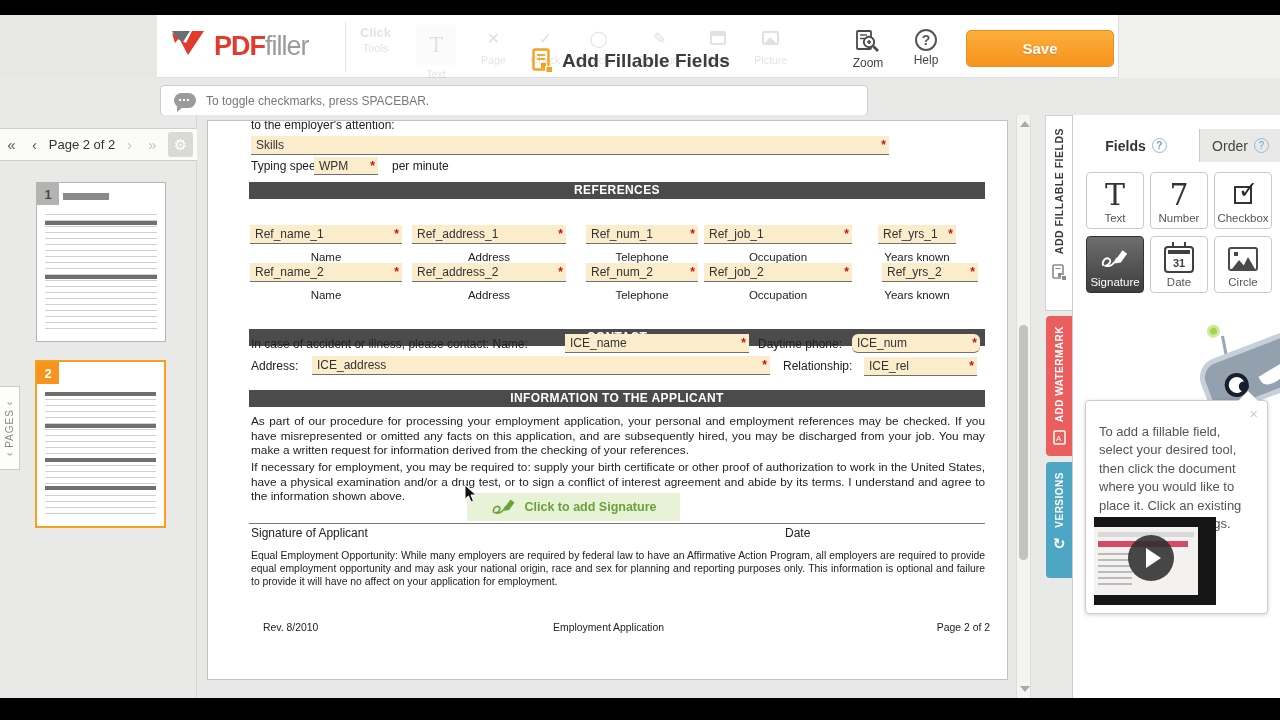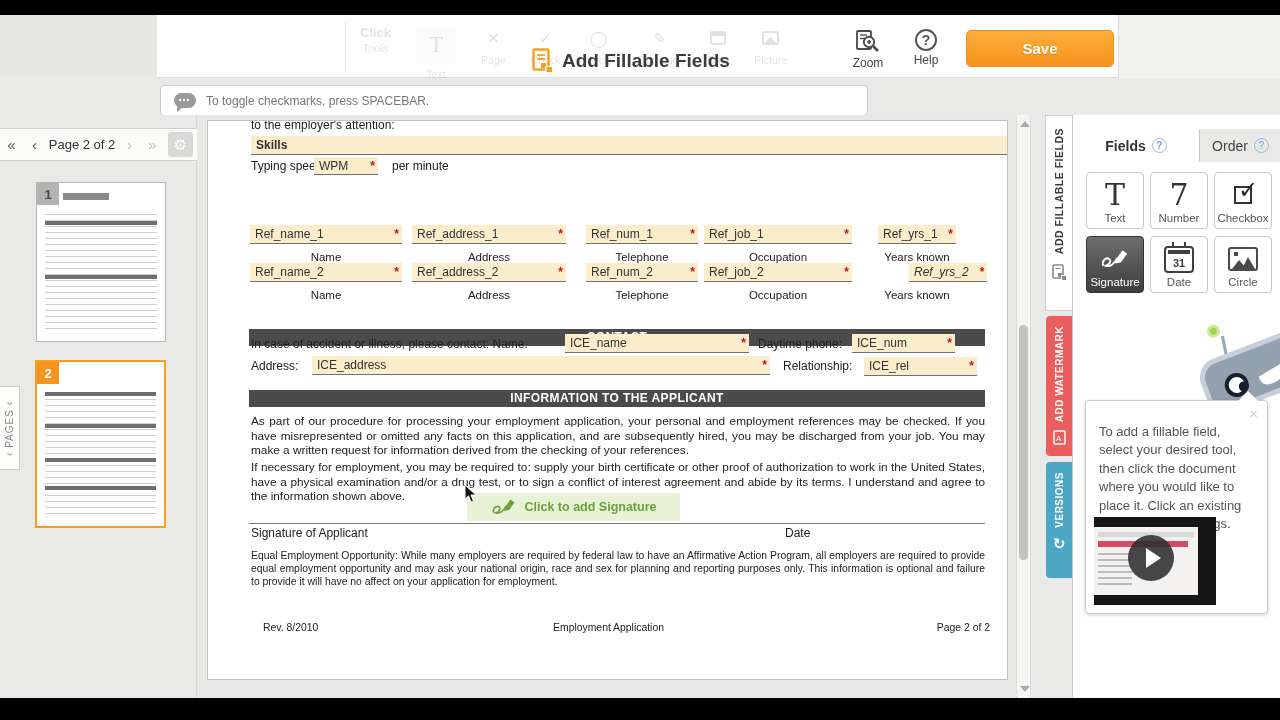--- a/index.html
+++ b/index.html
@@ -173,20 +173,28 @@
 </style>
 </head>
 <body>
 
 <div id="root">
 <div class="app">
 
   <div class="header">
     <div class="header-white"></div>
     <div class="header-rightpane"></div>
+    <div class="logo">
+      <svg width="36" height="34" viewBox="0 0 36 34">
+        <polygon points="2,2 20,2 13,13 6,9" fill="#6b6f72"></polygon>
+        <polygon points="22,2 34,2 18,26 10,11 16,14" fill="#e23b2e"></polygon>
+        <polygon points="2,4 9,9 5,14" fill="#e23b2e"></polygon>
+      </svg>
+      <div class="logo-text"><span class="logo-pdf">PDF</span><span class="logo-filler">filler</span></div>
+    </div>
     <div class="logo-sep"></div>
 
     <div class="ghost-row">
       <div class="gitem">
         <div class="gedit"><span>Click</span><br>
         <span class="sub">Tools</span></div>
       </div>
       <div class="gitem">
         <div class="gbox">T</div>
         <span>Text</span>
@@ -288,54 +296,55 @@
     </div>
   </div>
   <div class="pages-tab">
     <span class="vtext">‹  PAGES  ‹</span>
   </div>
 
   <div class="docarea">
     <div class="page">
 
       <div class="dlabel" style="left:43px;top:-3px;">to the employer's attention:</div>
-      <div class="f" style="left:43px;top:15px;width:876px;font-weight:bold;">Skills</div>
+      <div class="f" style="left:43px;top:15px;width:638px;">Skills</div>
 
       <div class="dlabel" style="left:43px;top:38px;">Typing speed:</div>
       <div class="f" style="left:106px;top:36px;width:64px;height:18px;">WPM</div>
       <div class="dlabel" style="left:184px;top:38px;">per  minute</div>
 
+      <div class="secbar" style="top:61px;">REFERENCES</div>
 
       <div class="f" style="left:42px;top:104px;width:152px;">Ref_name_1</div>
       <div class="f" style="left:204px;top:104px;width:154px;">Ref_address_1</div>
       <div class="f" style="left:378px;top:104px;width:112px;">Ref_num_1</div>
       <div class="f" style="left:496px;top:104px;width:148px;">Ref_job_1</div>
       <div class="f" style="left:670px;top:104px;width:78px;">Ref_yrs_1</div>
       <div class="col-label" style="left:42px;top:130px;width:152px;">Name</div>
       <div class="col-label" style="left:204px;top:130px;width:154px;">Address</div>
       <div class="col-label" style="left:378px;top:130px;width:112px;">Telephone</div>
       <div class="col-label" style="left:496px;top:130px;width:148px;">Occupation</div>
       <div class="col-label" style="left:650px;top:130px;width:118px;">Years known</div>
 
       <div class="f" style="left:42px;top:142px;width:152px;">Ref_name_2</div>
       <div class="f" style="left:204px;top:142px;width:154px;">Ref_address_2</div>
       <div class="f" style="left:378px;top:142px;width:112px;">Ref_num_2</div>
       <div class="f" style="left:496px;top:142px;width:148px;">Ref_job_2</div>
-      <div class="f" style="left:701px;top:142px;width:78px;font-style:italic;">Ref_yrs_2</div>
+      <div class="f" style="left:674px;top:142px;width:96px;">Ref_yrs_2</div>
       <div class="col-label" style="left:42px;top:168px;width:152px;">Name</div>
       <div class="col-label" style="left:204px;top:168px;width:154px;">Address</div>
       <div class="col-label" style="left:378px;top:168px;width:112px;">Telephone</div>
       <div class="col-label" style="left:496px;top:168px;width:148px;">Occupation</div>
       <div class="col-label" style="left:650px;top:168px;width:118px;">Years known</div>
 
       <div class="secbar" style="top:208px;">CONTACT</div>
       <div class="dlabel" style="left:43px;top:216px;">In case of accident or illness, please contact:  Name:</div>
       <div class="f" style="left:357px;top:213px;width:184px;">ICE_name</div>
       <div class="dlabel" style="left:550px;top:216px;">Daytime phone:</div>
-      <div class="f" style="left:644px;top:213px;width:103px;">ICE_num</div>
+      <div class="f" style="left:644px;top:213px;width:128px;border-radius:6px;">ICE_num</div>
       <div class="dlabel" style="left:43px;top:238px;">Address:</div>
       <div class="f" style="left:104px;top:235px;width:458px;">ICE_address</div>
       <div class="dlabel" style="left:575px;top:238px;">Relationship:</div>
       <div class="f" style="left:656px;top:236px;width:113px;">ICE_rel</div>
 
       <div class="secbar" style="top:269px;">INFORMATION TO THE APPLICANT</div>
       <div class="ptext" style="top:293px;">As part of our procedure for processing your employment application, your personal and employment references may be checked. If you have misrepresented or omitted any facts on this application, and are subsequently hired, you may be discharged from your job. You may make a written request for information derived from the checking of your references.</div>
       <div class="ptext" style="top:339px;">If necessary for employment, you may be required to: supply your birth certificate or other proof of authorization to work in the United States, have a physical examination and/or a drug test, or to sign a conflict of interest agreement and abide by its terms. I understand and agree to the information shown above.</div>
 
       <div class="sig-btn">

